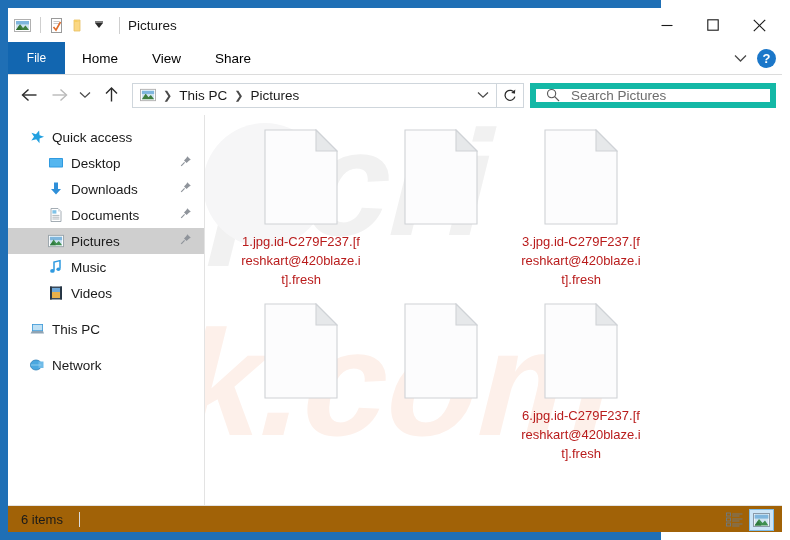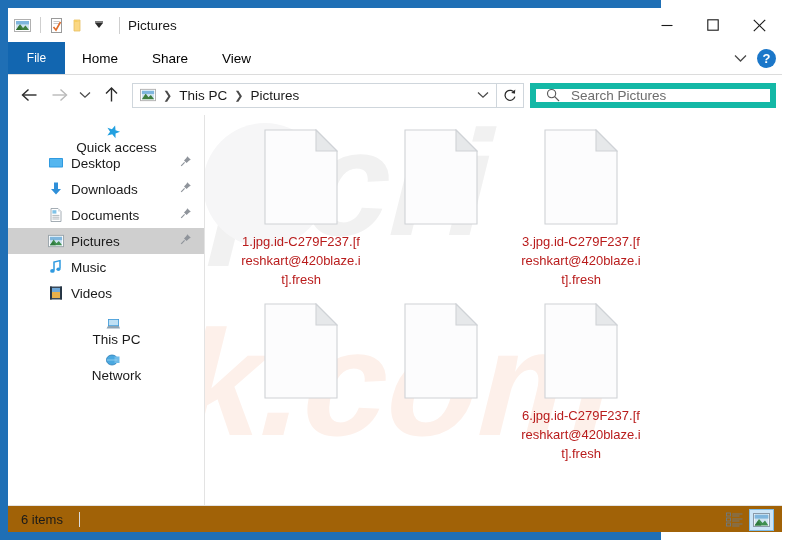--- a/index.html
+++ b/index.html
@@ -231,21 +231,21 @@
     font-size: 13.5px;
     color: #1a1a1a;
     white-space: nowrap;
   }
   .pin {
     position: absolute;
     right: 12px;
     top: 50%;
     transform: translateY(-50%);
   }
-  .indent-0 { padding-left: 21px; flex-direction: column; }
+  .indent-0 { padding-left: 21px; }
   .indent-1 { padding-left: 40px; }
   .nav-gap { height: 10px; }
 
   
   #content-pane {
     flex: 1;
     position: relative;
     background: #ffffff;
     overflow: hidden;
   }
@@ -386,22 +386,22 @@
             <line x1="0.8" y1="0.8" x2="12.2" y2="12.2" stroke="#1a1a1a" stroke-width="1.15"></line>
             <line x1="12.2" y1="0.8" x2="0.8" y2="12.2" stroke="#1a1a1a" stroke-width="1.15"></line>
           </svg>
         </div>
       </div>
     </div>
 
     <div id="ribbon-bar">
       <div id="tab-file">File</div>
       <div class="ribbon-tab">Home</div>
+      <div class="ribbon-tab">View</div>
       <div class="ribbon-tab">Share</div>
-      <div class="ribbon-tab">View</div>
 
       <div id="ribbon-right">
         <div style="width:22px;height:22px;display:flex;align-items:center;justify-content:center;">
           <svg width="13" height="9" viewBox="0 0 13 9">
             <path d="M1 1.5 L6.5 7 L12 1.5" fill="none" stroke="#4a4a4a" stroke-width="1.25"></path>
           </svg>
         </div>
         <div id="help-button">?</div>
       </div>
     </div>

